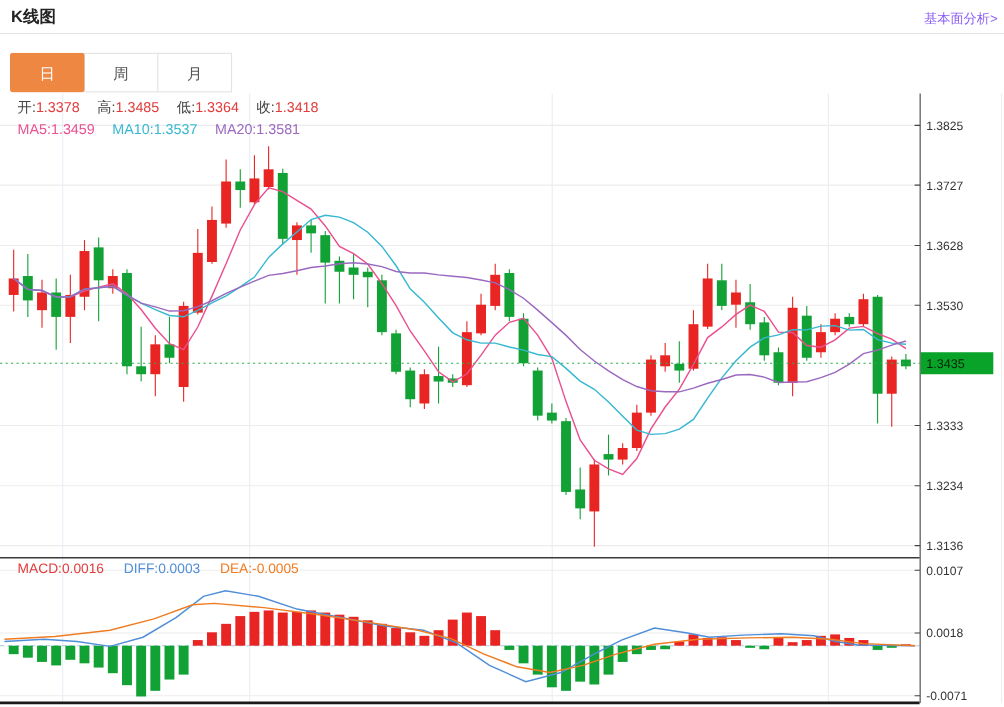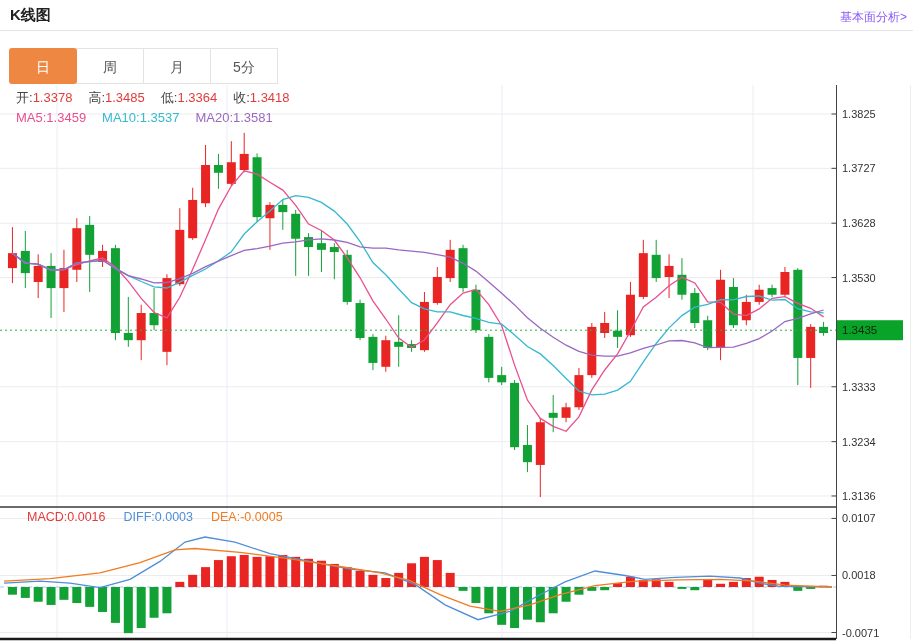--- a/index.html
+++ b/index.html
@@ -8,21 +8,21 @@
   .hdr{position:absolute;left:0;top:0;width:913px;height:31px;border-bottom:1px solid #e5e5e5;box-sizing:border-box;}
   .hdr .title{position:absolute;left:10px;top:6px;font-size:15px;font-weight:bold;color:#222;}
   .hdr .link{position:absolute;right:6px;top:9px;font-size:12px;color:#8b5cf6;cursor:pointer;}
   .tabs{position:absolute;left:10px;top:48px;display:flex;}
   .tab{width:68px;height:36px;line-height:36px;text-align:center;font-size:14px;color:#555;
        background:#fff;border:1px solid #e3e3e3;margin-left:-1px;cursor:pointer;box-sizing:border-box;}
   .tab.active{color:#fff;border-color:transparent;border-radius:3px;position:relative;z-index:2;}
   .inforow{position:absolute;left:16px;font-size:13px;white-space:nowrap;z-index:3;}
   .inforow .lbl{color:#444;}
   .inforow .itm{margin-right:16px;margin-top:11px;}
-  .macdrow{position:absolute;left:27px;top:510px;font-size:12.5px;white-space:nowrap;z-index:3;}
+  .macdrow{position:absolute;left:16px;top:510px;font-size:12.5px;white-space:nowrap;z-index:3;}
   .macdrow .itm{margin-right:18px;}
   svg{position:absolute;left:0;top:0;}
   svg text{font-family:"Liberation Sans","DejaVu Sans",sans-serif;}
 </style>
 </head>
 <body>
 
 <div class="page">
   <svg id="chart" width="913" height="643">
       <defs>
@@ -283,18 +283,17 @@
       </g>
     </svg>
   <div class="hdr">
     <span class="title">K线图</span>
     <span class="link">基本面分析&gt;</span>
   </div>
   <div class="tabs" id="tabs">
       <div class="tab active" style="background: rgb(238, 135, 66);">日</div>
       <div class="tab">周</div>
       <div class="tab">月</div>
-      <div class="tab">5分</div>
     </div>
   <div class="inforow" id="ohlcrow" style="top:89px;"><span class="itm"><span class="lbl">开:</span><span style="color: rgb(226, 59, 59);">1.3378</span></span><span class="itm"><span class="lbl">高:</span><span style="color: rgb(226, 59, 59);">1.3485</span></span><span class="itm"><span class="lbl">低:</span><span style="color: rgb(226, 59, 59);">1.3364</span></span><span class="itm"><span class="lbl">收:</span><span style="color: rgb(226, 59, 59);">1.3418</span></span></div>
   <div class="inforow" id="marow" style="top:110px;"><span class="itm"><span class="lbl" style="color: rgb(234, 79, 143);">MA5:</span><span style="color: rgb(234, 79, 143);">1.3459</span></span><span class="itm"><span class="lbl" style="color: rgb(54, 184, 209);">MA10:</span><span style="color: rgb(54, 184, 209);">1.3537</span></span><span class="itm"><span class="lbl" style="color: rgb(155, 104, 192);">MA20:</span><span style="color: rgb(155, 104, 192);">1.3581</span></span></div>
   <div class="macdrow" id="macdrow"><span class="itm"><span class="lbl" style="color: rgb(226, 59, 59);">MACD:</span><span style="color: rgb(226, 59, 59);">0.0016</span></span><span class="itm"><span class="lbl" style="color: rgb(79, 142, 216);">DIFF:</span><span style="color: rgb(79, 142, 216);">0.0003</span></span><span class="itm"><span class="lbl" style="color: rgb(240, 124, 33);">DEA:</span><span style="color: rgb(240, 124, 33);">-0.0005</span></span></div>
 </div>
 
 </body></html>

